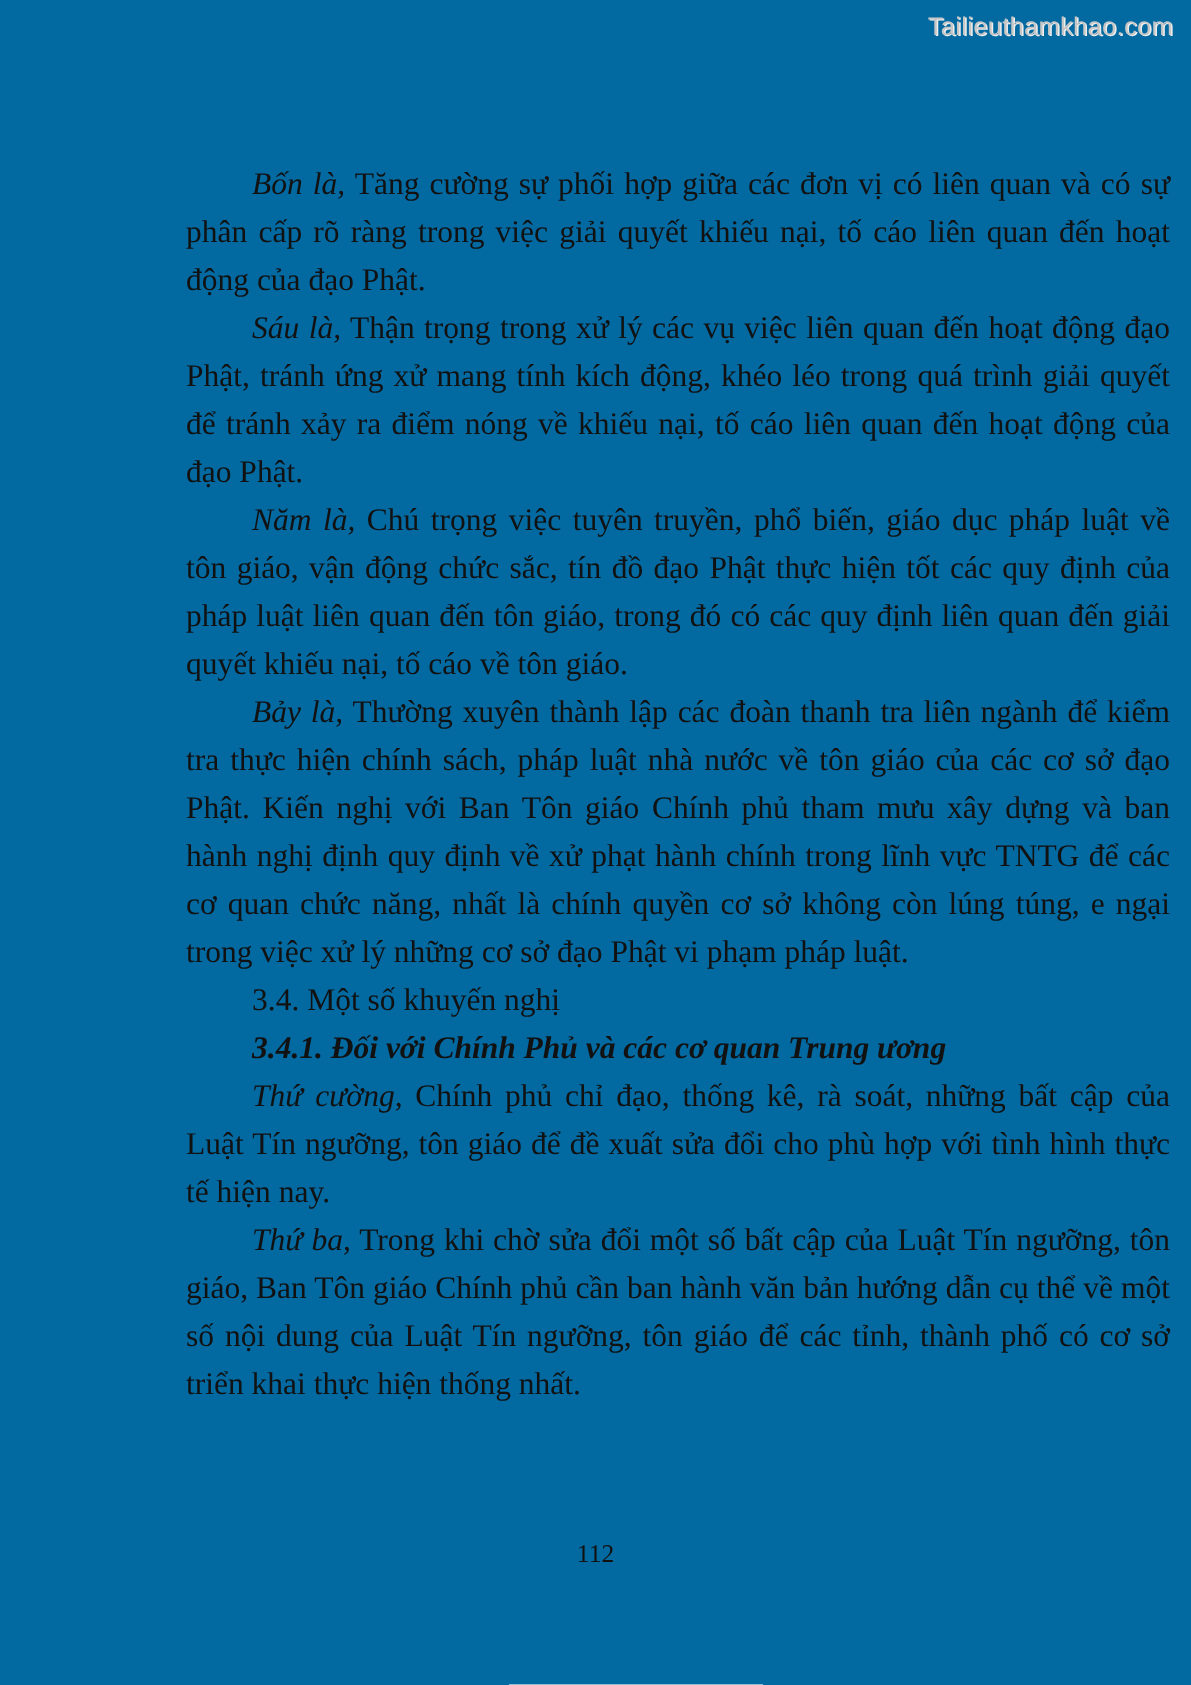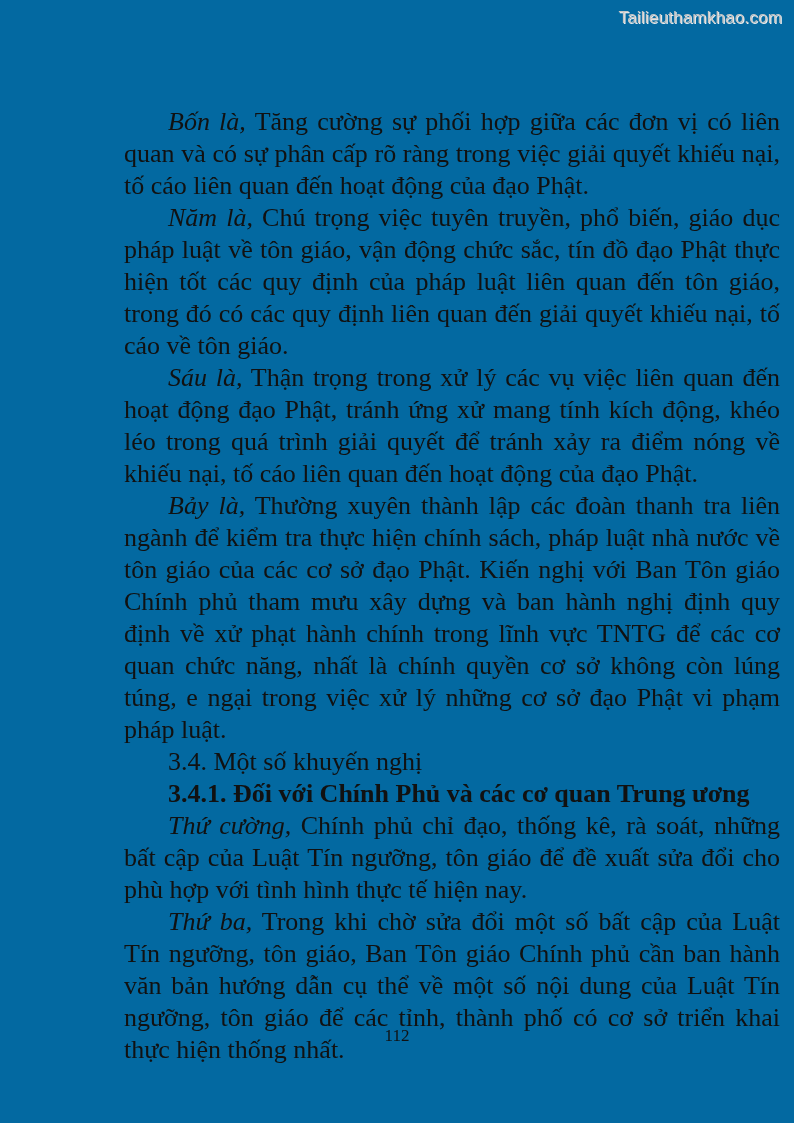--- a/index.html
+++ b/index.html
@@ -24,31 +24,31 @@
     text-shadow: 1px 1px 0 #eeeeee;
     letter-spacing: 0.2px;
   }
   .content {
     position: absolute;
     left: 124px;
     top: 106px;
     width: 656px;
   }
   .body-para, .heading {
-    font-size: 26px;
+    font-size: 21px;
     line-height: 32px;
     text-indent: 44px;
   }
   .body-para {
     text-align: justify;
     text-justify: inter-word;
   }
   .lead-italic { font-style: italic; }
   .heading-bold { font-weight: normal; }
-  .heading-bold-italic { font-weight: bold; }
+  .heading-bold-italic { font-weight: bold; font-style: italic; }
   .page-number {
     position: absolute;
     left: 0;
     right: 0;
     top: 1026px;
     text-align: center;
     font-size: 17px;
     color: #111111;
   }
 </style>
@@ -56,23 +56,23 @@
 <body>
 
 <div class="page">
 
   <div class="watermark">Tailieuthamkhao.com</div>
 
   <div class="content">
 
     <p class="body-para"><span class="lead-italic">Bốn là,</span><span> Tăng cường sự phối hợp giữa các đơn vị có liên quan và có sự phân cấp rõ ràng trong việc giải quyết khiếu nại, tố cáo liên quan đến hoạt động của đạo Phật.</span></p>
 
+    <p class="body-para"><span class="lead-italic">Sáu là,</span><span> Thận trọng trong xử lý các vụ việc liên quan đến hoạt động đạo Phật, tránh ứng xử mang tính kích động, khéo léo trong quá trình giải quyết để tránh xảy ra điểm nóng về khiếu nại, tố cáo liên quan đến hoạt động của đạo Phật.</span></p>
+
     <p class="body-para"><span class="lead-italic">Năm là,</span><span> Chú trọng việc tuyên truyền, phổ biến, giáo dục pháp luật về tôn giáo, vận động chức sắc, tín đồ đạo Phật thực hiện tốt các quy định của pháp luật liên quan đến tôn giáo, trong đó có các quy định liên quan đến giải quyết khiếu nại, tố cáo về tôn giáo.</span></p>
-
-    <p class="body-para"><span class="lead-italic">Sáu là,</span><span> Thận trọng trong xử lý các vụ việc liên quan đến hoạt động đạo Phật, tránh ứng xử mang tính kích động, khéo léo trong quá trình giải quyết để tránh xảy ra điểm nóng về khiếu nại, tố cáo liên quan đến hoạt động của đạo Phật.</span></p>
 
     <p class="body-para"><span class="lead-italic">Bảy là,</span><span> Thường xuyên thành lập các đoàn thanh tra liên ngành để kiểm tra thực hiện chính sách, pháp luật nhà nước về tôn giáo của các cơ sở đạo Phật. Kiến nghị với Ban Tôn giáo Chính phủ tham mưu xây dựng và ban hành nghị định quy định về xử phạt hành chính trong lĩnh vực TNTG để các cơ quan chức năng, nhất là chính quyền cơ sở không còn lúng túng, e ngại trong việc xử lý những cơ sở đạo Phật vi phạm pháp luật.</span></p>
 
     <p class="heading heading-bold">3.4. Một số khuyến nghị</p>
 
     <p class="heading heading-bold-italic">3.4.1. Đối với Chính Phủ và các cơ quan Trung ương</p>
 
     <p class="body-para"><span class="lead-italic">Thứ cường,</span><span> Chính phủ chỉ đạo, thống kê, rà soát, những bất cập của Luật Tín ngưỡng, tôn giáo để đề xuất sửa đổi cho phù hợp với tình hình thực tế hiện nay.</span></p>
 
 

